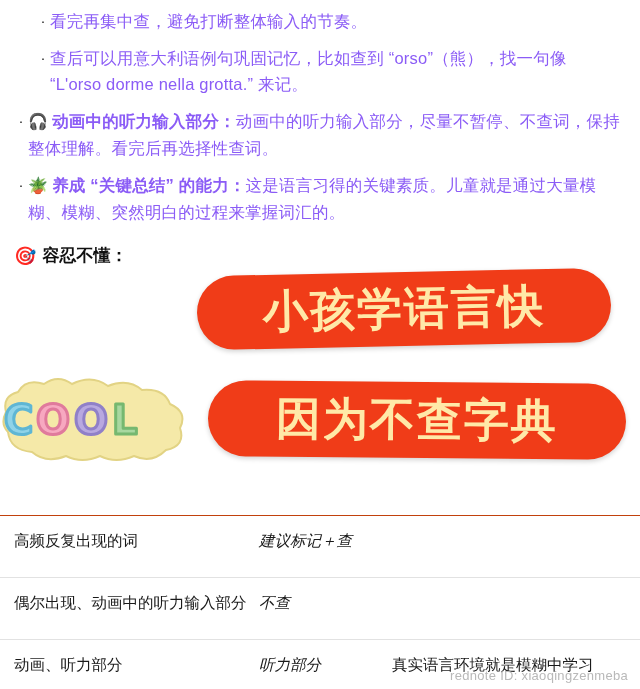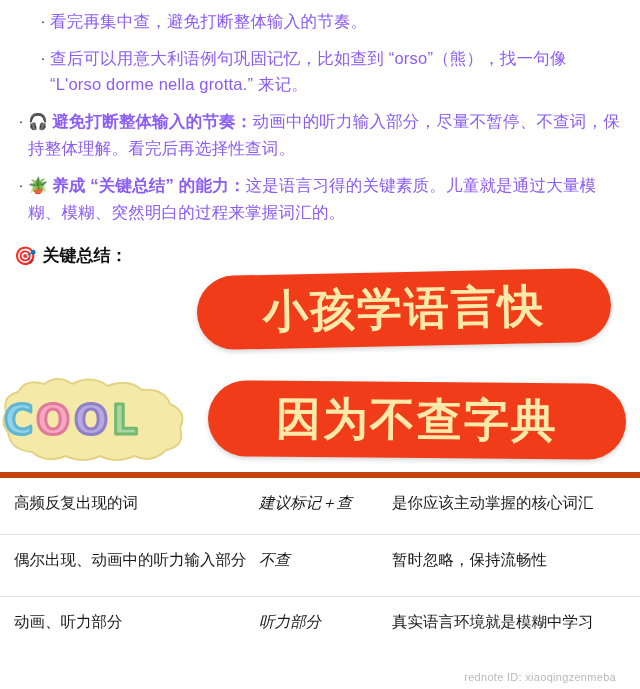--- a/index.html
+++ b/index.html
@@ -97,34 +97,34 @@
     left: 0; top: 472px;
     width: 640px;
   }
   .trow {
     display: flex;
     align-items: flex-start;
     border-top: 1px solid #e2e2e2;
     padding: 12px 10px 12px 14px;
     min-height: 62px;
   }
-  .trow:first-child { border-top: 6px solid #c2410c; }
+  .trow:first-child { border-top: 1px solid #c2410c; margin-top: 43px; }
   .c1 { flex: 0 0 245px; padding-right: 10px; }
   .c2 { flex: 0 0 133px; padding-right: 10px; font-style: italic; }
   .c3 { flex: 1 1 auto; }
   .cell {
     font-size: 15.5px;
     line-height: 25px;
     color: #1a1a1a;
   }
 
   .watermark {
     position: absolute;
-    right: 24px; bottom: 6px;
-    font-size: 11px;
+    right: 12px; bottom: 6px;
+    font-size: 13px;
     color: #b9b9b9;
     letter-spacing: 0.3px;
   }
 </style>
 </head>
 <body>
 
 <div class="page">
 
   <div class="content">
@@ -135,63 +135,61 @@
     </div>
 
     <div class="bullet-row sub">
       <span class="dot">·</span>
       <div class="row-body">查后可以用意大利语例句巩固记忆，比如查到 “orso”（熊），找一句像 “L'orso dorme nella grotta.” 来记。</div>
     </div>
 
     <div class="bullet-row">
       <span class="dot">·</span>
       <div class="row-body">
-        <span class="emoji">🎧</span><span class="bold">避免打断整体输入的节奏：</span><span>动画中的听力输入部分，尽量不暂停、不查词，保持整体理解。看完后再选择性查词。</span>
+        <span class="emoji">🎧</span><span class="bold">动画中的听力输入部分：</span><span>动画中的听力输入部分，尽量不暂停、不查词，保持整体理解。看完后再选择性查词。</span>
       </div>
     </div>
 
     <div class="bullet-row">
       <span class="dot">·</span>
       <div class="row-body">
         <span class="emoji">🪴</span><span class="bold">养成 “关键总结” 的能力：</span><span>这是语言习得的关键素质。儿童就是通过大量模糊、模糊、突然明白的过程来掌握词汇的。</span>
       </div>
     </div>
 
   </div>
 
   <div class="summary-head">
     <span class="emoji">🎯</span>
-    <span>关键总结：</span>
+    <span>容忍不懂：</span>
   </div>
 
   <svg class="cool-sticker" viewBox="0 0 192 92" aria-hidden="true">
     <path d="M6 40 Q2 24 18 20 Q26 6 44 12 Q58 2 72 12 Q92 2 108 14 Q128 6 142 18 Q164 16 170 32 Q188 40 180 56 Q186 74 166 78 Q152 92 134 84 Q116 92 100 84 Q82 92 66 84 Q46 92 32 80 Q10 78 8 60 Q0 52 6 40 Z" fill="#f5e9a8" stroke="#e2d384" stroke-width="2"></path>
     <g font-family="DejaVu Sans, sans-serif" font-size="40" font-weight="bold" stroke-width="3" stroke-linejoin="round">
       <text x="4" y="62" fill="#8fd3e8" stroke="#5fb6d4">C</text>
       <text x="36" y="62" fill="#f7a8c0" stroke="#e07a9c">O</text>
       <text x="74" y="62" fill="#b8a8e0" stroke="#9080c8">O</text>
       <text x="112" y="62" fill="#a8d8a0" stroke="#76b870">L</text>
     </g>
   </svg>
 
   <div class="sticker-red" id="sticker-top">小孩学语言快</div>
   <div class="sticker-red" id="sticker-bottom">因为不查字典</div>
 
   <div class="table">
 
     <div class="trow">
       <div class="c1 cell">高频反复出现的词</div>
       <div class="c2 cell">建议标记＋查</div>
-      <div class="c3 cell">是你应该主动掌握的核心词汇</div>
     </div>
 
     <div class="trow">
       <div class="c1 cell">偶尔出现、动画中的听力输入部分</div>
       <div class="c2 cell">不查</div>
-      <div class="c3 cell">暂时忽略，保持流畅性</div>
     </div>
 
     <div class="trow">
       <div class="c1 cell">动画、听力部分</div>
       <div class="c2 cell">听力部分</div>
       <div class="c3 cell">真实语言环境就是模糊中学习</div>
     </div>
 
   </div>
 

